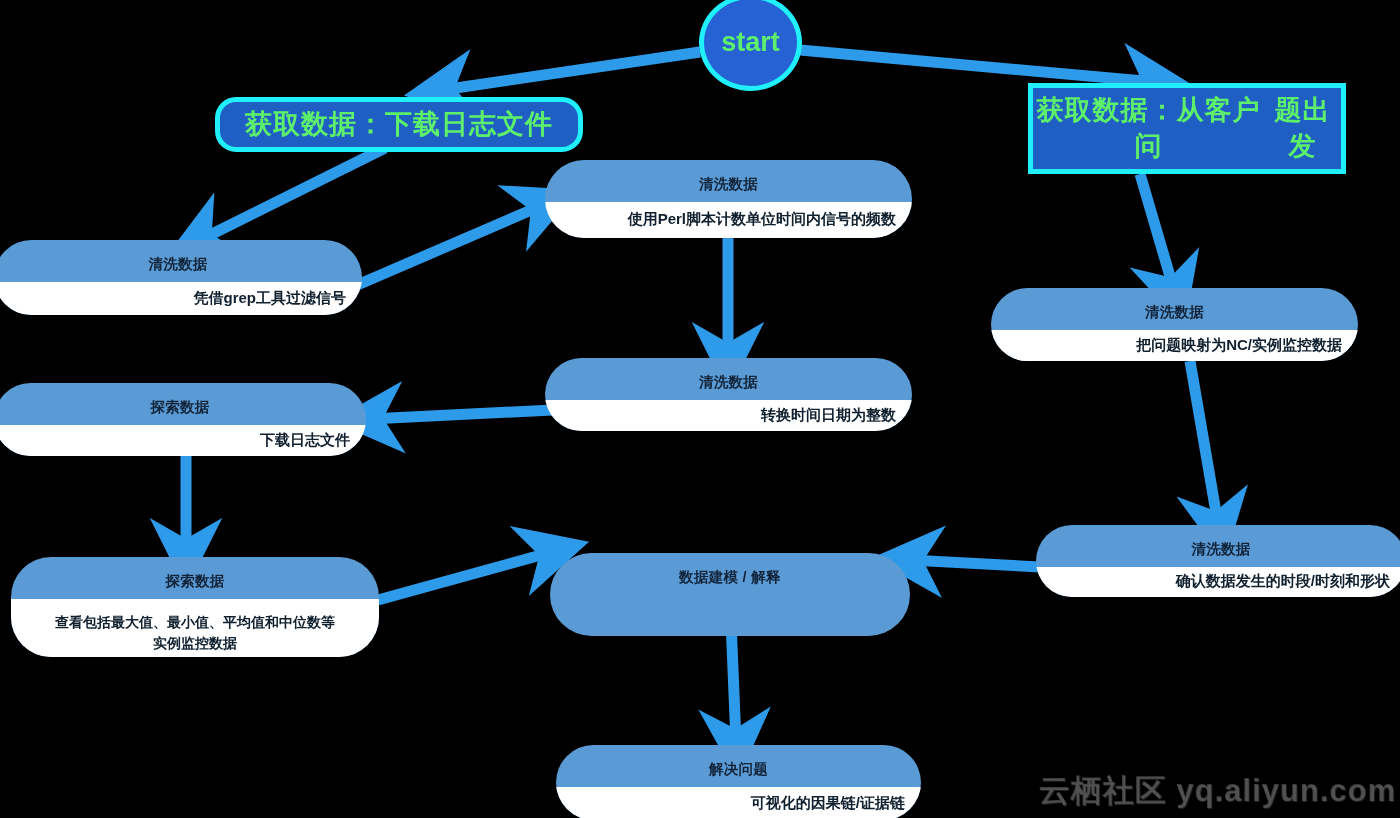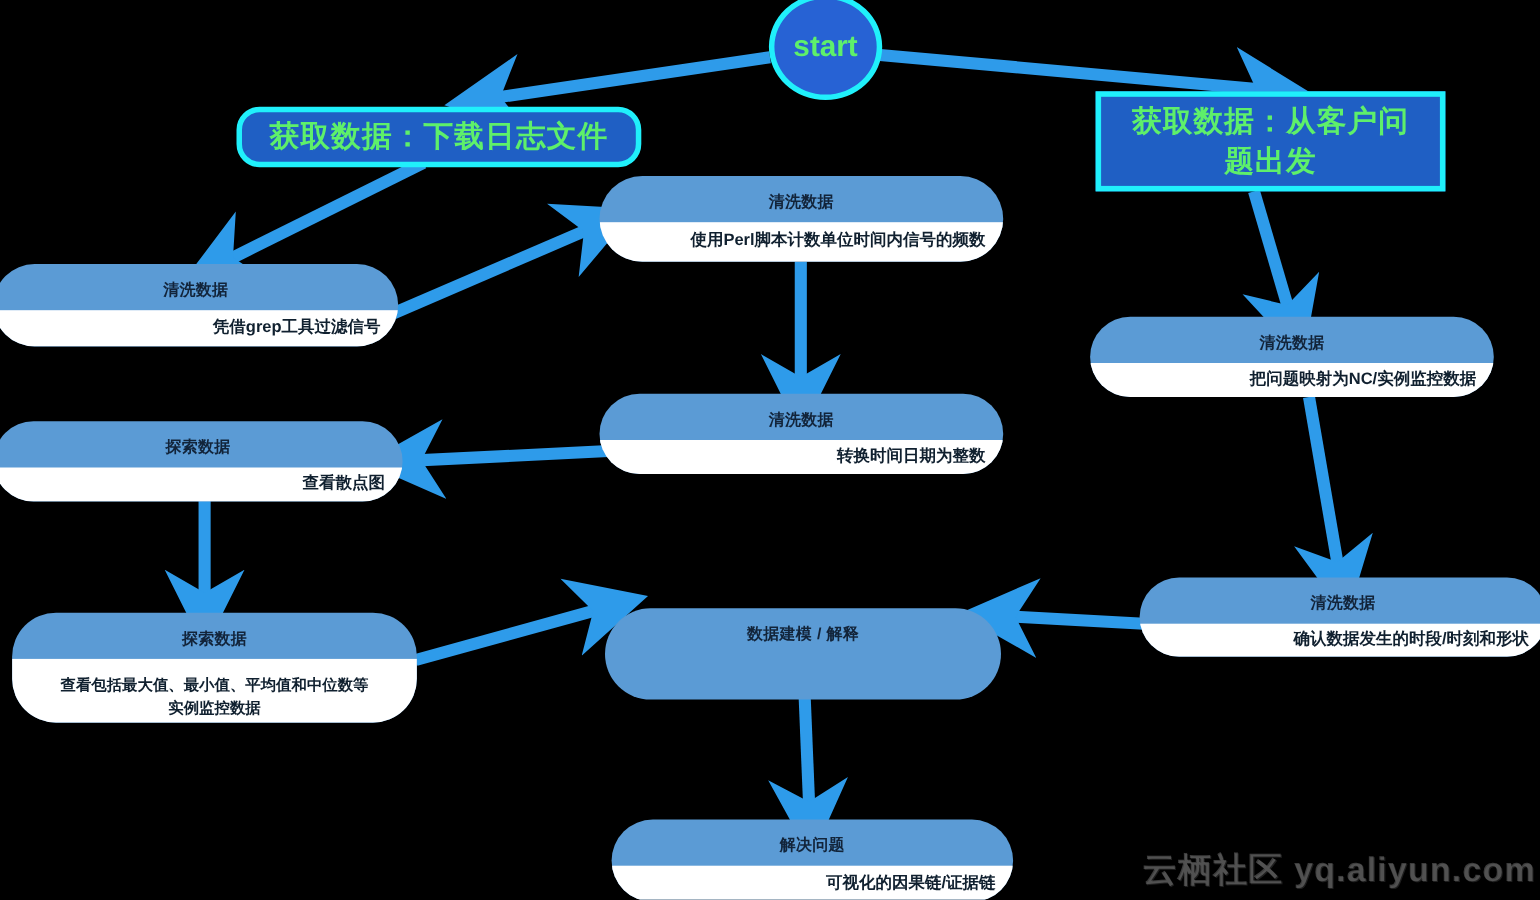--- a/index.html
+++ b/index.html
@@ -150,21 +150,21 @@
   </svg>
 
   <div class="start" style="left:699px; top:-6px; width:103px; height:97px;">
     <span>start</span>
   </div>
 
   <div class="hl" style="left:215px; top:97px; width:368px; height:55px;border-radius:21px;">
     <span>获取数据：下载日志文件</span>
   </div>
 
-  <div class="hl" style="left:996px; top:83px; width:318px; height:91px; flex-direction:column;">
+  <div class="hl" style="left:1028px; top:83px; width:318px; height:91px; flex-direction:row;">
     <span>获取数据：从客户问</span>
     <span>题出发</span>
   </div>
 
   <div class="node" style="left:-6px; top:240px; width:368px; height:75px;">
     <div class="hdr">清洗数据</div>
     <div class="body">
       <span>凭借grep工具过滤信号</span>
     </div>
   </div>
@@ -179,21 +179,21 @@
   <div class="node" style="left:545px; top:358px; width:367px; height:73px;">
     <div class="hdr">清洗数据</div>
     <div class="body">
       <span>转换时间日期为整数</span>
     </div>
   </div>
 
   <div class="node" style="left:-6px; top:383px; width:372px; height:73px;">
     <div class="hdr">探索数据</div>
     <div class="body">
-      <span>查看散点图</span>
+      <span>下载日志文件</span>
     </div>
   </div>
 
   <div class="node" style="left:11px; top:557px; width:368px; height:100px; border-radius:40px;">
     <div class="hdr">探索数据</div>
     <div class="body" style="flex-direction:column; font-size:14px;">
       <span>查看包括最大值、最小值、平均值和中位数等</span>
       <span>实例监控数据</span>
     </div>
   </div>

